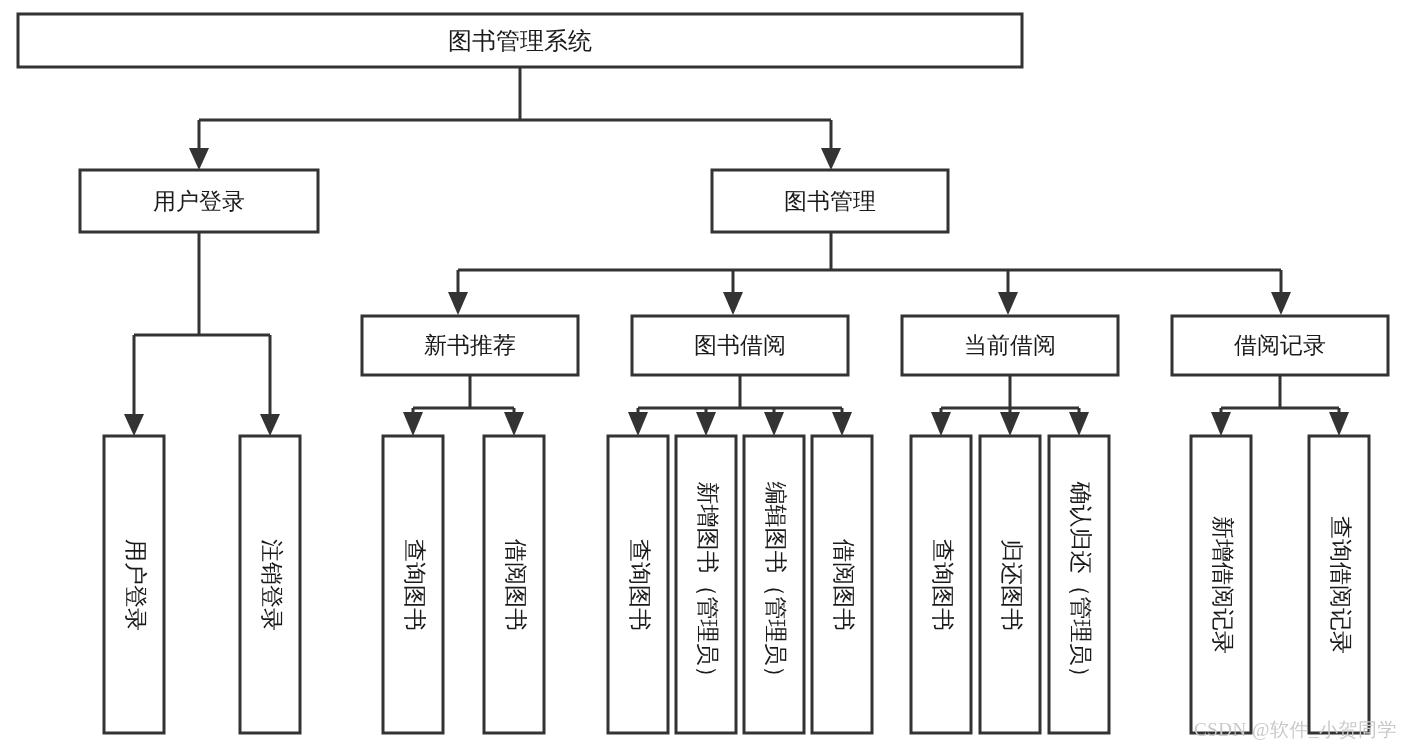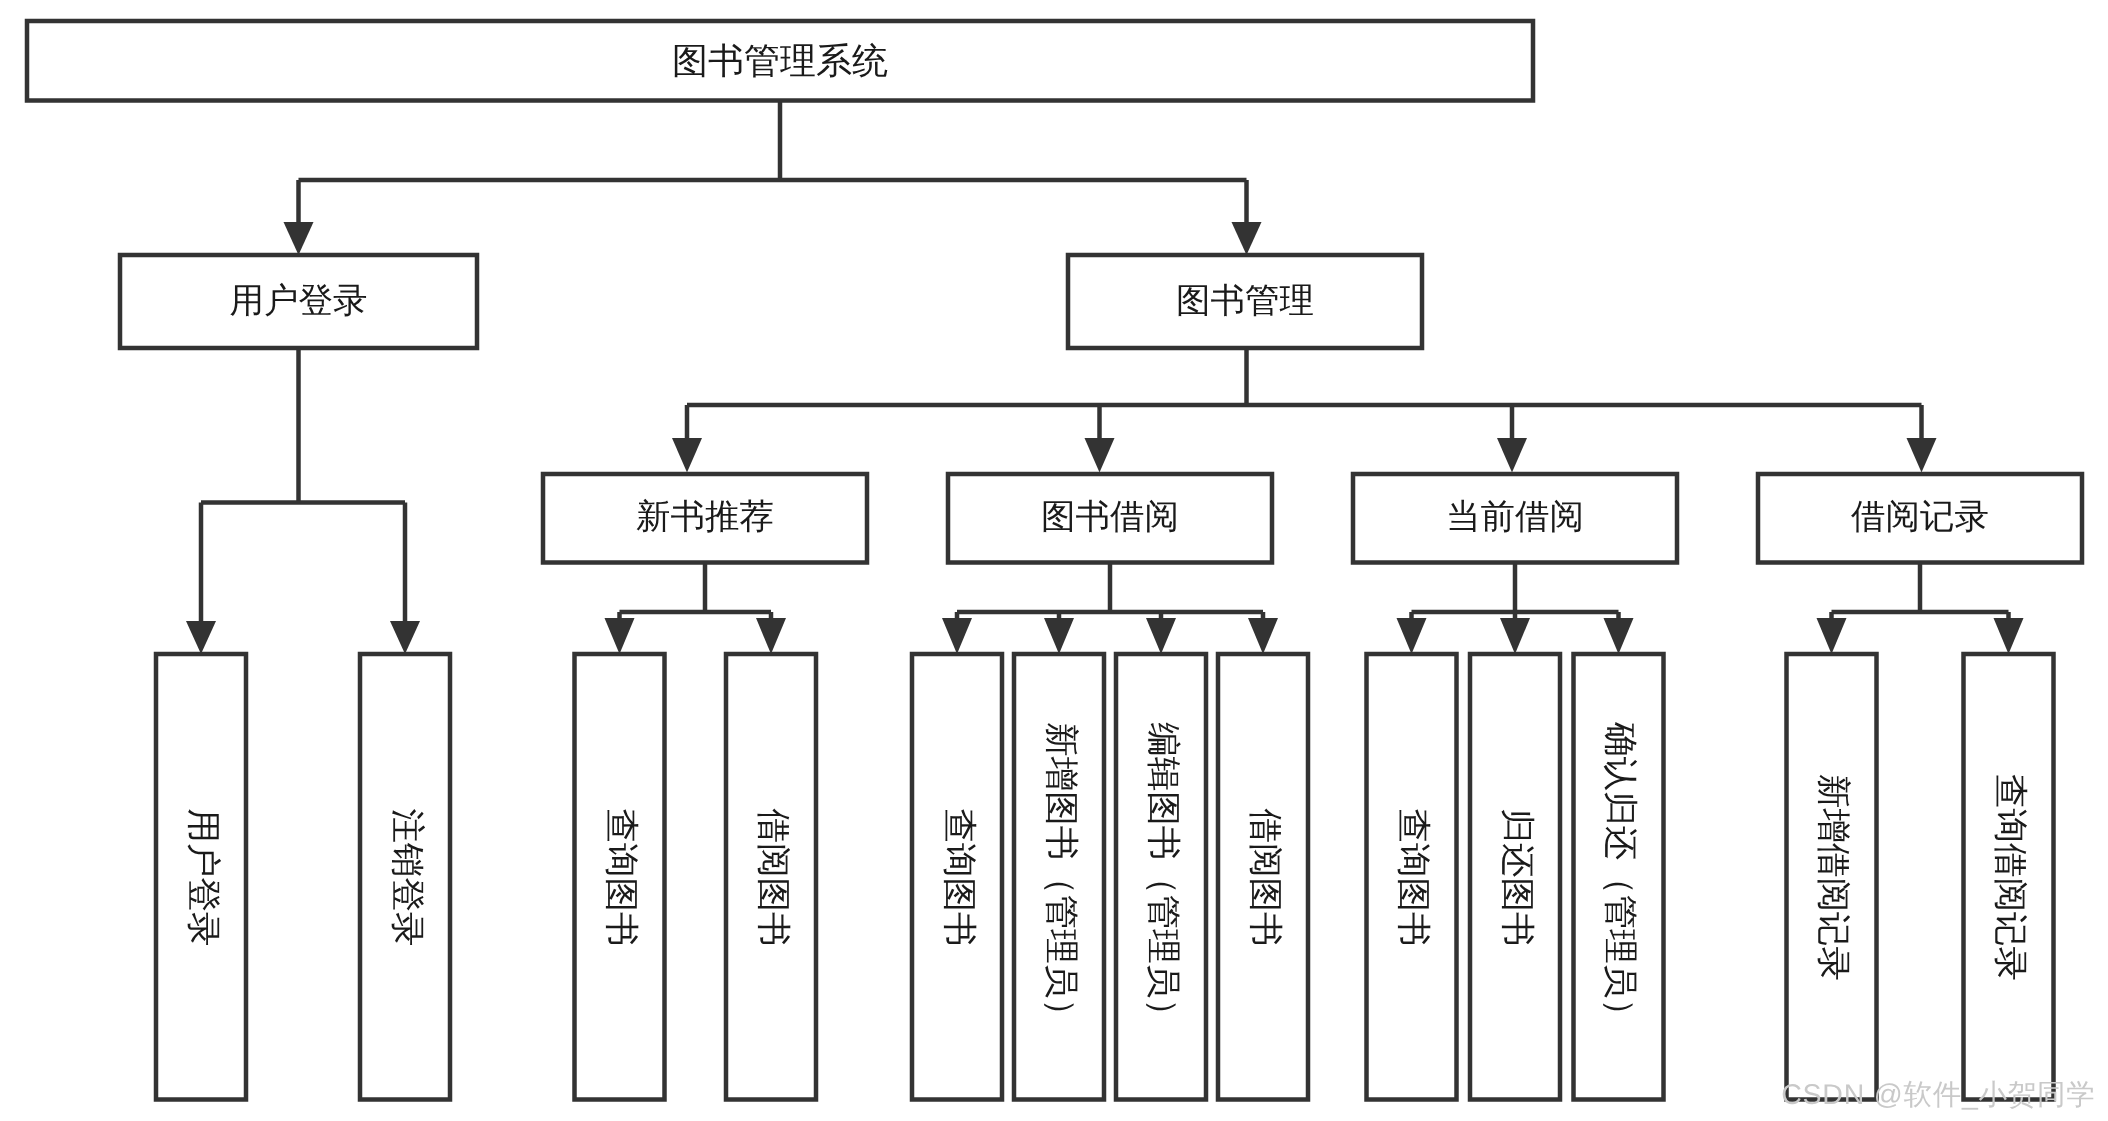--- a/index.html
+++ b/index.html
@@ -49,21 +49,21 @@
   .arrow-head {
     fill: #333333;
     stroke: none;
   }
   .watermark {
     position: absolute;
     right: 8px;
     bottom: 4px;
     color: #c9c9c9;
     font-size: 19px;
-    font-family: Liberation Sans, sans-serif;
+    font-family: Liberation Serif, serif;
     white-space: nowrap;
     letter-spacing: 0.5px;
   }
 </style>
 </head>
 <body>
 
 <svg id="canvas" viewBox="0 0 1405 747">
 
   <defs>

